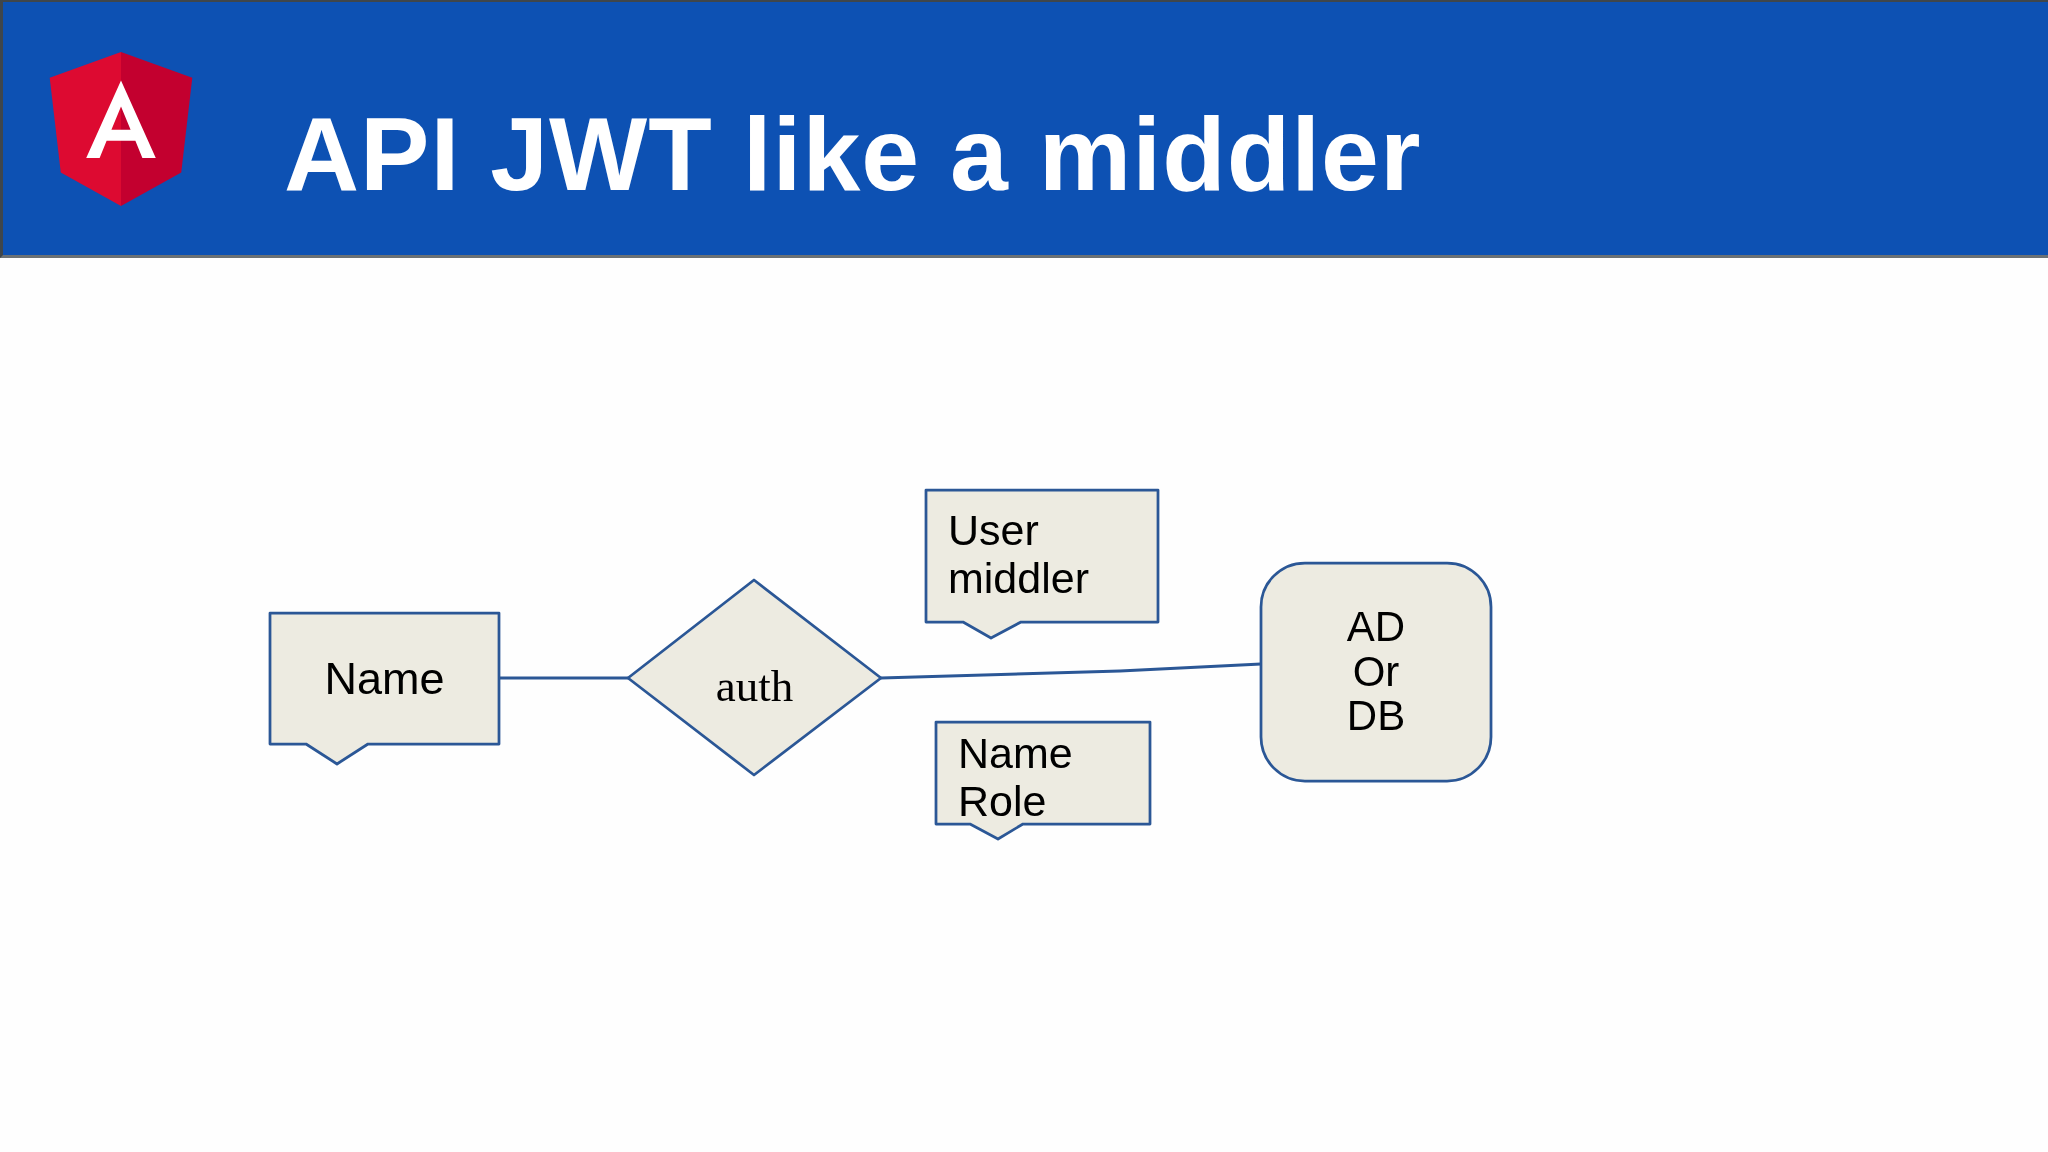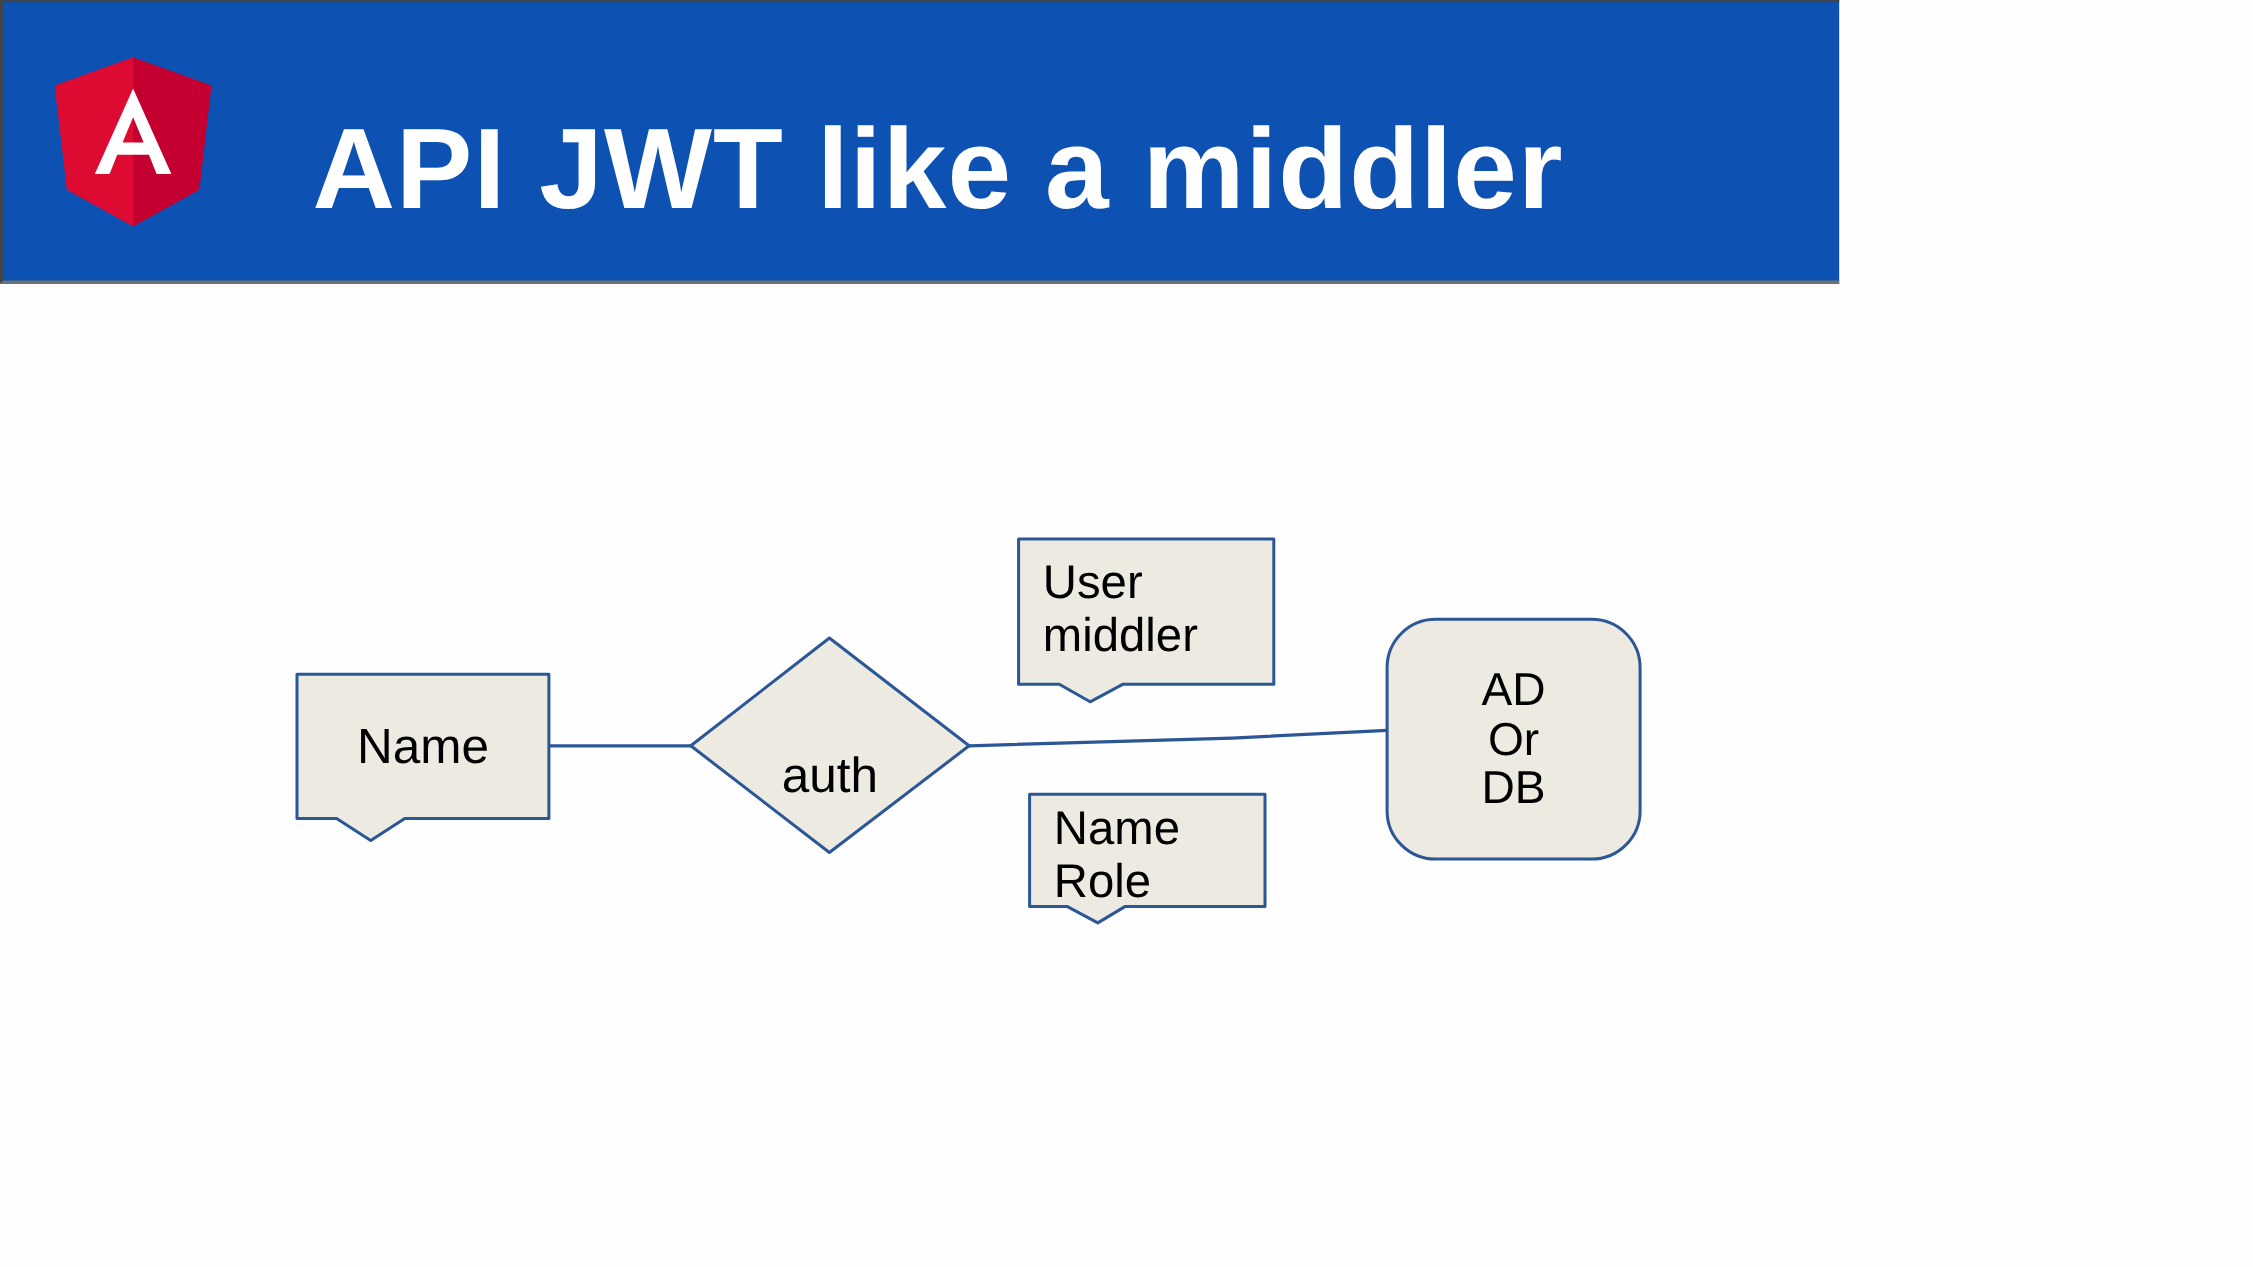--- a/index.html
+++ b/index.html
@@ -13,21 +13,21 @@
     width: 2048px;
     height: 1152px;
     background: #fefefe;
     overflow: hidden;
   }
 
   
   .header {
     position: absolute;
     top: 0; left: 0;
-    width: 1672px;
+    width: 2048px;
     height: 258px;
     box-sizing: border-box;
     background: var(--header-blue, #0d51b3);
     border-top: 2px solid #3f464b;
     border-left: 3px solid #3f464b;
     border-bottom: 3px solid #6b7175;
   }
   .logo {
     position: absolute;
     left: 46px;
@@ -84,21 +84,21 @@
   }
   .label-col {
     display: flex;
     flex-direction: column;
     align-items: center;
     justify-content: center;
     text-align: center;
     font-size: 42px;
   }
   .lbl-token        { left: 270px; top: 613px; width: 229px; height: 131px; }
-  .lbl-auth         { left: 628px; top: 608px; width: 253px; height: 193px; }
+  .lbl-auth         { left: 628px; top: 590px; width: 253px; height: 193px; font-family: Liberation Serif, serif; }
   .lbl-user-pass    { left: 948px; top: 506px; width: 200px; font-size: 43px; }
   .lbl-name-role    { left: 958px; top: 729px; width: 180px; font-size: 43px; }
   .lbl-ad-db        { left: 1260px; top: 563px; width: 232px; height: 218px; }
 </style>
 </head>
 <body>
 
 <div class="slide">
 
   <div class="header">

